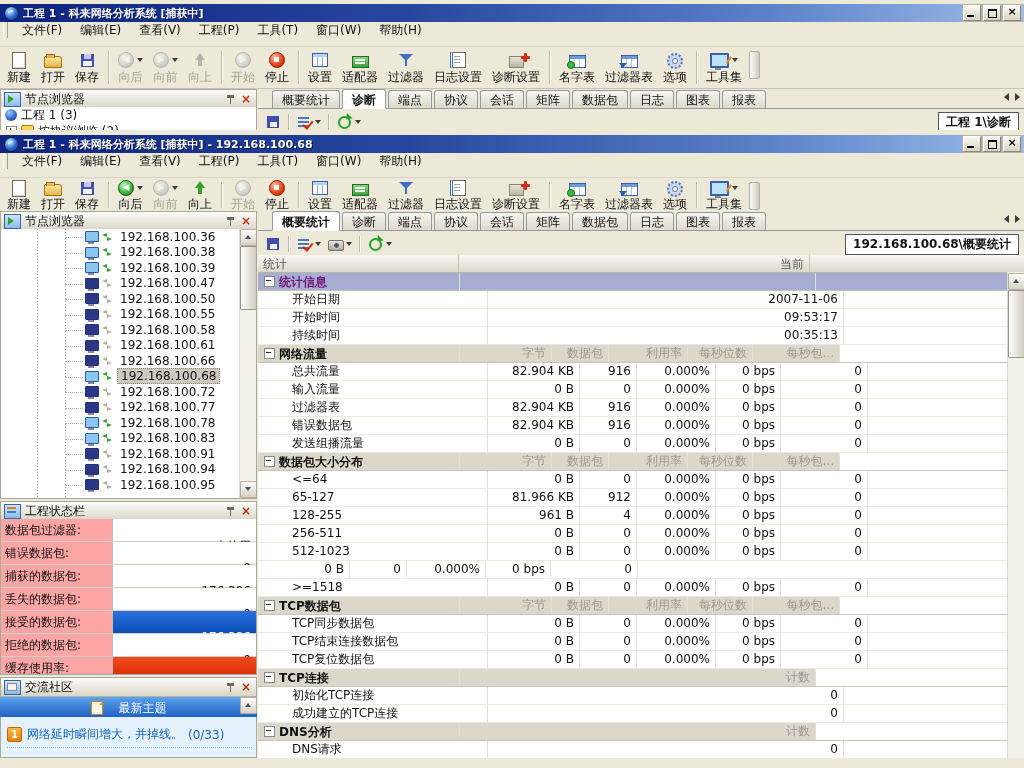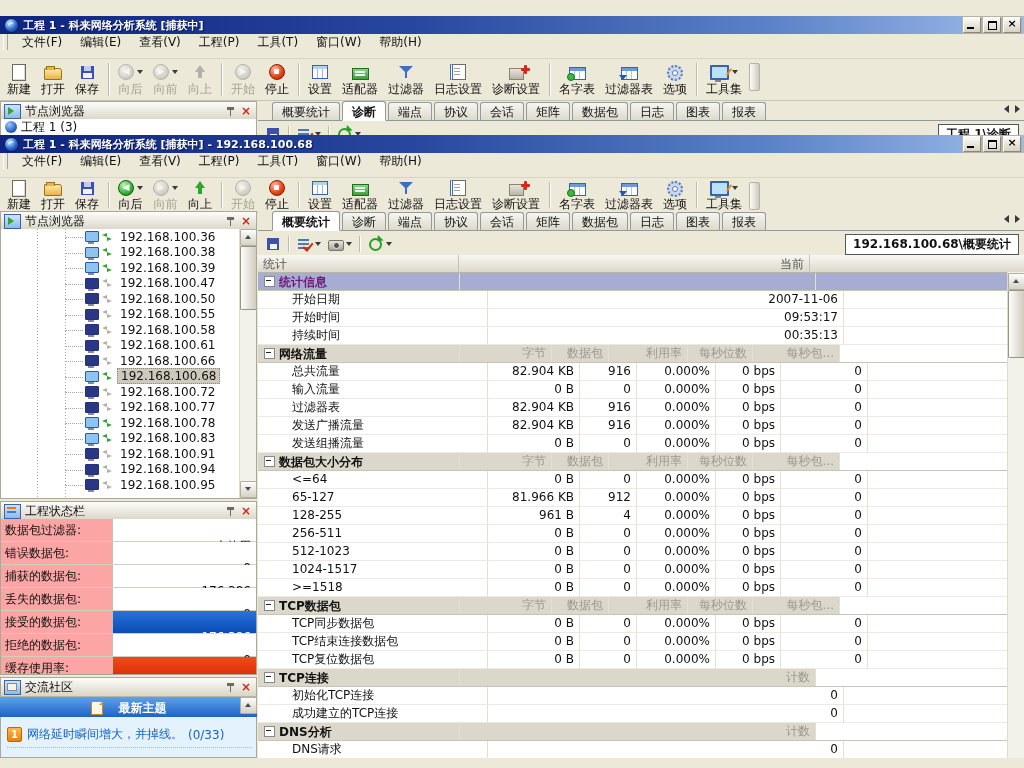--- a/index.html
+++ b/index.html
@@ -1,19 +1,19 @@
 <!DOCTYPE html>
 <html><head>
 <meta charset="utf-8">
 <style>
   html,body{margin:0;padding:0}
   body{width:1024px;height:768px;position:relative;overflow:hidden;
        font-family:"DejaVu Sans",sans-serif;font-size:12px;background:#ECE9D8;color:#111}
   .win{position:absolute;left:0;width:1024px;background:#ECE9D8}
-  #w1{top:16px;height:126px;overflow:hidden}
+  #w1{top:4px;height:126px;overflow:hidden}
   #w2{top:135px;height:623px;overflow:hidden}
   
   .titlebar{height:18px;display:flex;align-items:center;padding:0 2px;
     background:linear-gradient(90deg,#0E2480 0%,#27479E 40%,#5B82C8 75%,#9DBCE8 100%);
     color:#fff;font-weight:bold;font-size:11px;white-space:nowrap}
   .appic{width:13px;height:13px;border-radius:50%;margin:0 4px 0 2px;flex:0 0 auto;
     background:radial-gradient(circle at 35% 30%,#9CCBF5 15%,#2E64C8 55%,#0A2C86 100%);
     border:1px solid #08205E;position:relative}
   .appic::after{content:"";position:absolute;left:3px;top:3px;width:6px;height:4px;border-radius:50%;
     border-top:2px solid #DCEBFA;transform:rotate(-20deg)}
@@ -118,21 +118,21 @@
   .sbb.dn::after{border-top:4px solid #44505A}
   .sbthumb{position:absolute;left:0;width:15px;background:linear-gradient(90deg,#FDFDFB,#D0CCBE);border:1px solid #98948A;border-radius:1px}
   
   .strow{height:22px;display:flex;border-bottom:1px solid #D2CEC0;background:#fca5a5}
   .stlabel{width:104px;padding:3px 3px 0 4px;white-space:nowrap;overflow:hidden}
   .stval{flex:1;background:#fff;border-left:1px solid #C2BEB0;text-align:right;padding:19px 5px 0 0;white-space:nowrap}
   .stval.bar-blue{background:linear-gradient(#2A72DE,#0A4CB4);color:#fff}
   .stval.bar-red{background:linear-gradient(#F24A1E,#D42A00);color:#FF9E86}
   
   .commbar{height:22px;display:flex;align-items:center;justify-content:center;gap:16px;
-    background:linear-gradient(#5CA2EE,#1A5CC0);color:#fff;font-weight:bold;position:relative}
+    background:linear-gradient(#5CA2EE,#1A5CC0);color:#fff;font-weight:normal;position:relative}
   .commbar .page{width:10px;height:12px;background:#FDF6E0;border:1px solid #C88818;position:relative}
   .commbar .page::after{content:"";position:absolute;right:-1px;top:-1px;border-left:4px solid transparent;border-bottom:4px solid #E89018}
   .commbody{position:absolute;left:0;right:0;top:40px;bottom:0;background:#E4F2FD;border:1px solid #ACA899;border-top:none}
   .commitem{display:flex;align-items:center;gap:5px;margin:9px 4px 0 6px;padding-bottom:4px;border-bottom:1px dotted #90BCE8;white-space:nowrap;overflow:hidden}
   .badge1{width:13px;height:13px;background:linear-gradient(#FFB84A,#E8820A);border:1px solid #B86A08;border-radius:2px;
     color:#fff;font-size:10px;line-height:13px;text-align:center;font-weight:bold;flex:0 0 auto}
   .commlink{color:#1464C8}
   
   .tabstrip{height:19px;display:flex;align-items:flex-end;background:#ECE9D8;border-bottom:1px solid #919B9C;position:relative;padding-left:14px}
   .tab{padding:2px 9px 1px;border:1px solid #919B9C;border-bottom:none;border-radius:3px 3px 0 0;
@@ -790,21 +790,21 @@
             <div class="trow">
               <div class="cell name">过滤器表</div>
               <div class="cell v c0">82.904 KB</div>
               <div class="cell v c1">916</div>
               <div class="cell v c2">0.000%</div>
               <div class="cell v c3">0 bps</div>
               <div class="cell v c4">0</div>
               <div class="cell fill"></div>
             </div>
             <div class="trow">
-              <div class="cell name">发送广播流量</div>
+              <div class="cell name">错误数据包</div>
               <div class="cell v c0">82.904 KB</div>
               <div class="cell v c1">916</div>
               <div class="cell v c2">0.000%</div>
               <div class="cell v c3">0 bps</div>
               <div class="cell v c4">0</div>
               <div class="cell fill"></div>
             </div>
             <div class="trow">
               <div class="cell name">发送组播流量</div>
               <div class="cell v c0">0 B</div>
@@ -865,21 +865,20 @@
             <div class="trow">
               <div class="cell name">512-1023</div>
               <div class="cell v c0">0 B</div>
               <div class="cell v c1">0</div>
               <div class="cell v c2">0.000%</div>
               <div class="cell v c3">0 bps</div>
               <div class="cell v c4">0</div>
               <div class="cell fill"></div>
             </div>
             <div class="trow">
-              <div class="cell name">1024-1517</div>
               <div class="cell v c0">0 B</div>
               <div class="cell v c1">0</div>
               <div class="cell v c2">0.000%</div>
               <div class="cell v c3">0 bps</div>
               <div class="cell v c4">0</div>
               <div class="cell fill"></div>
             </div>
             <div class="trow">
               <div class="cell name">&gt;=1518</div>
               <div class="cell v c0">0 B</div>

